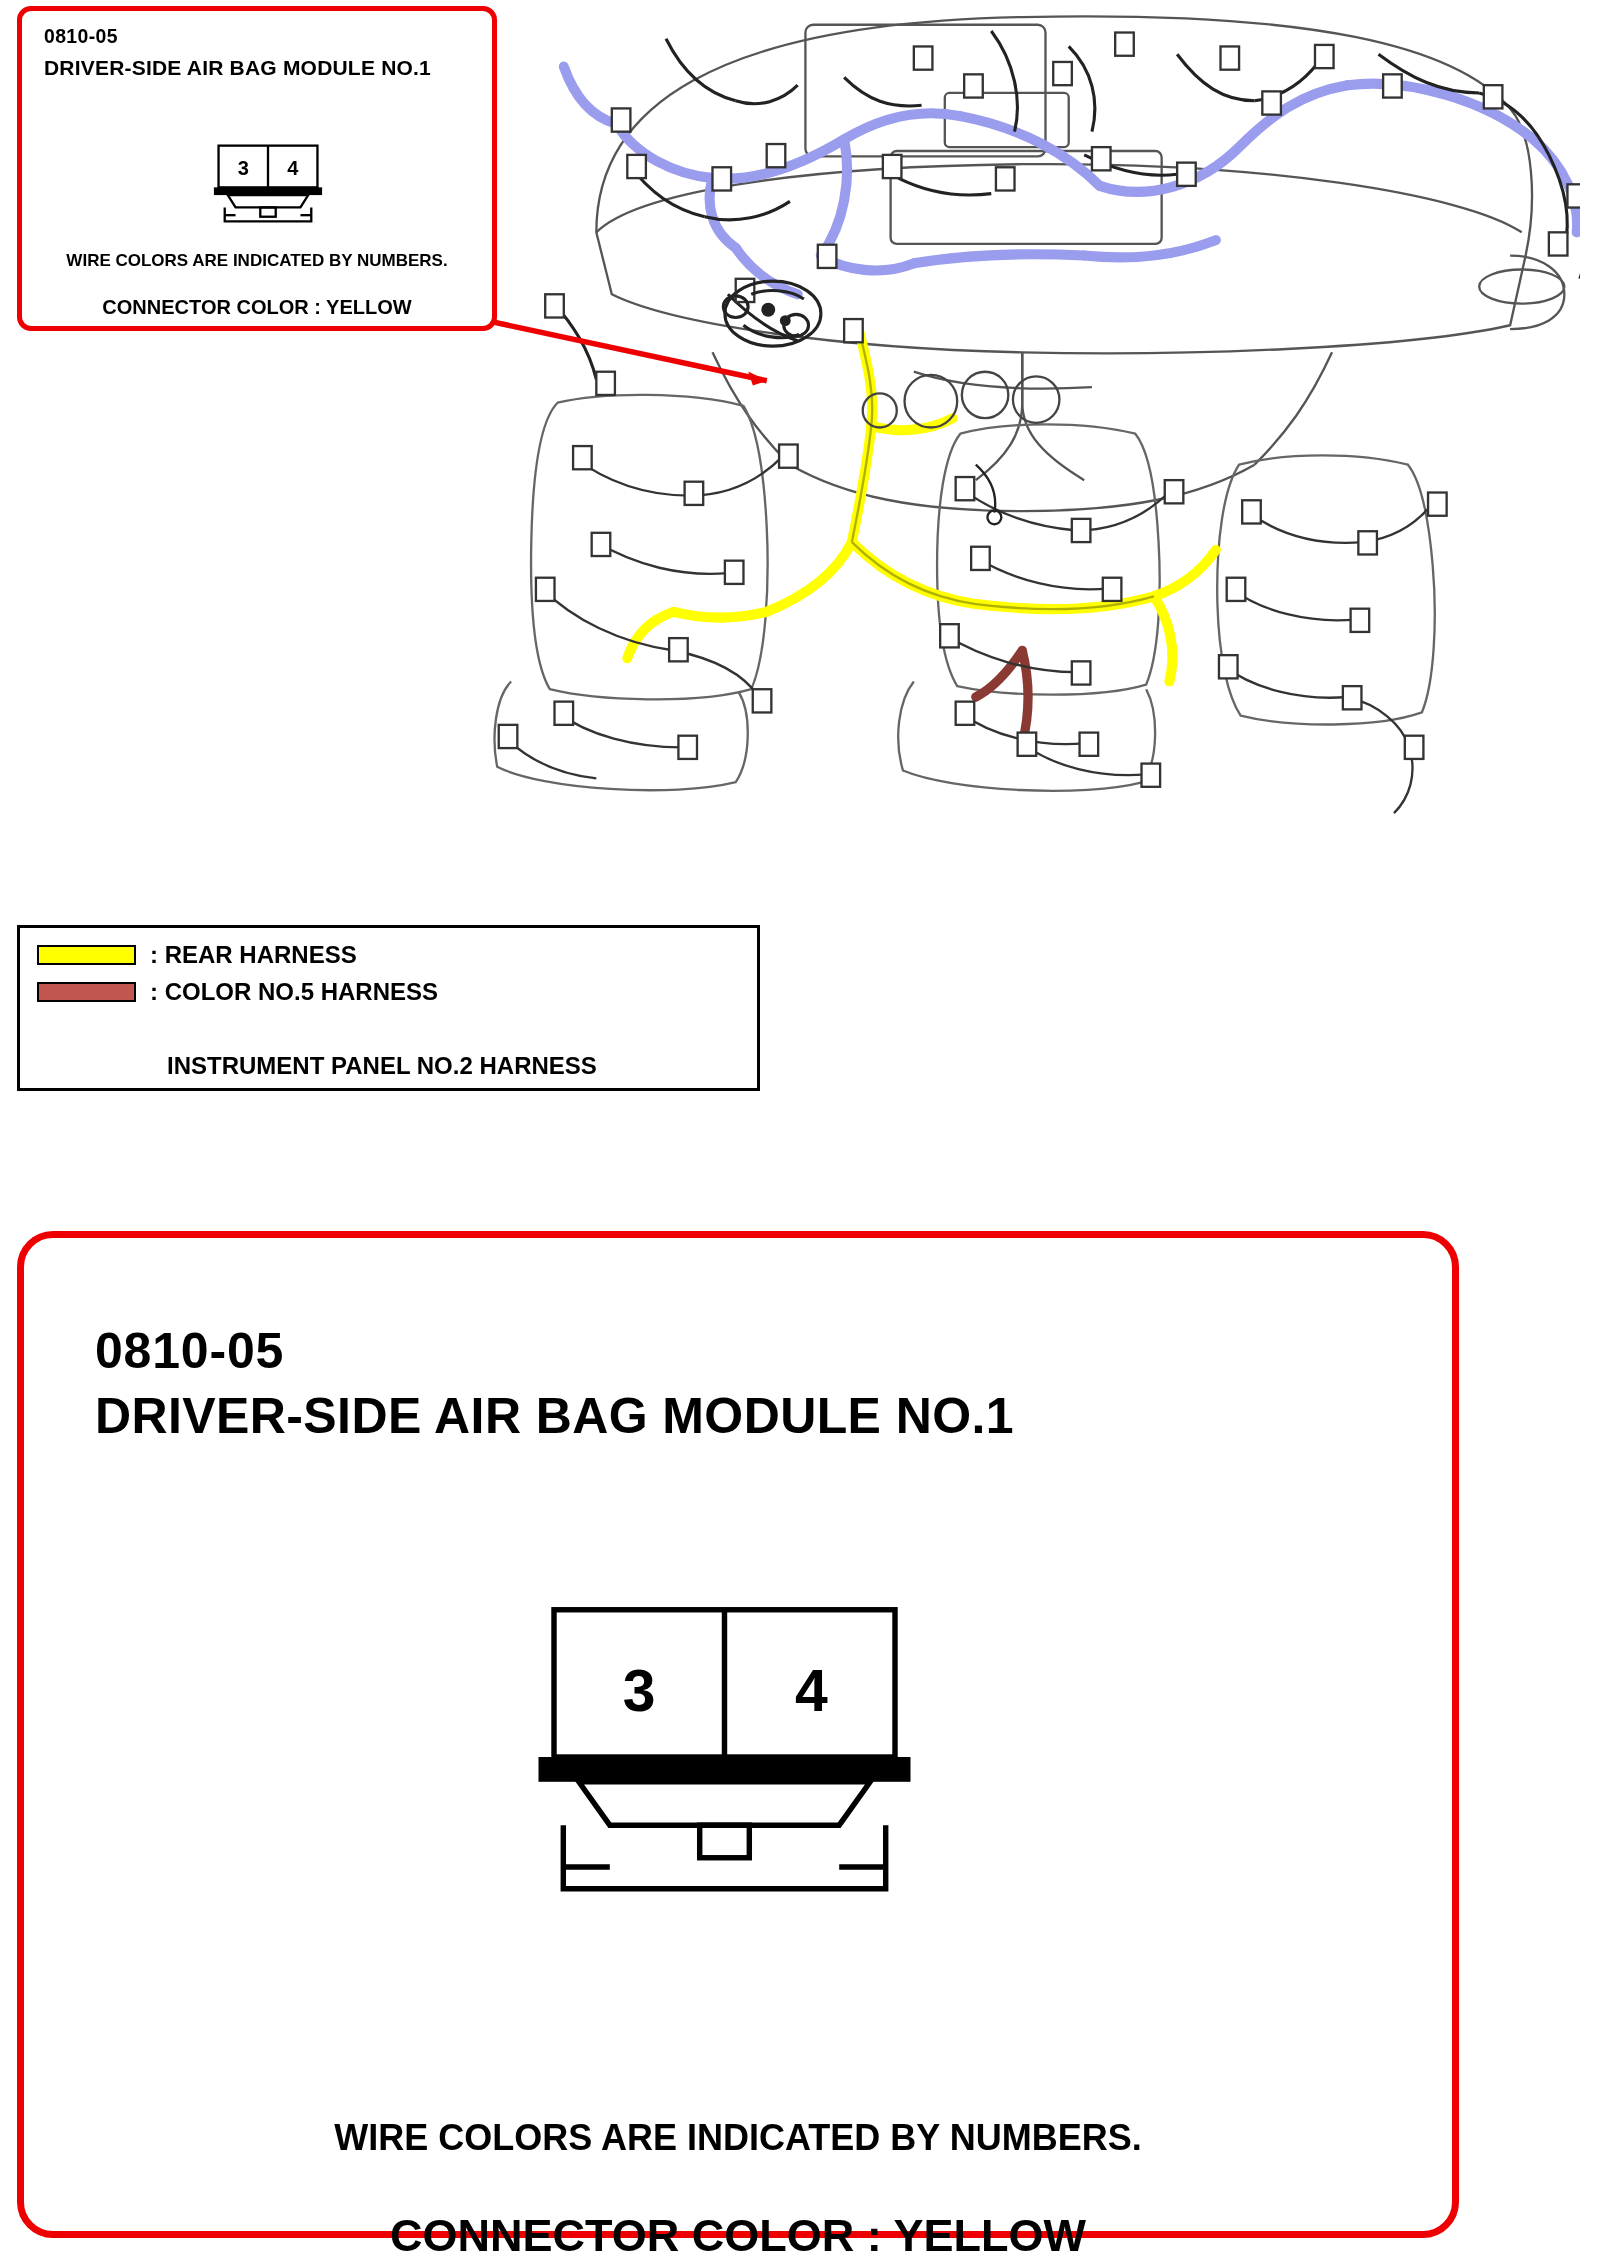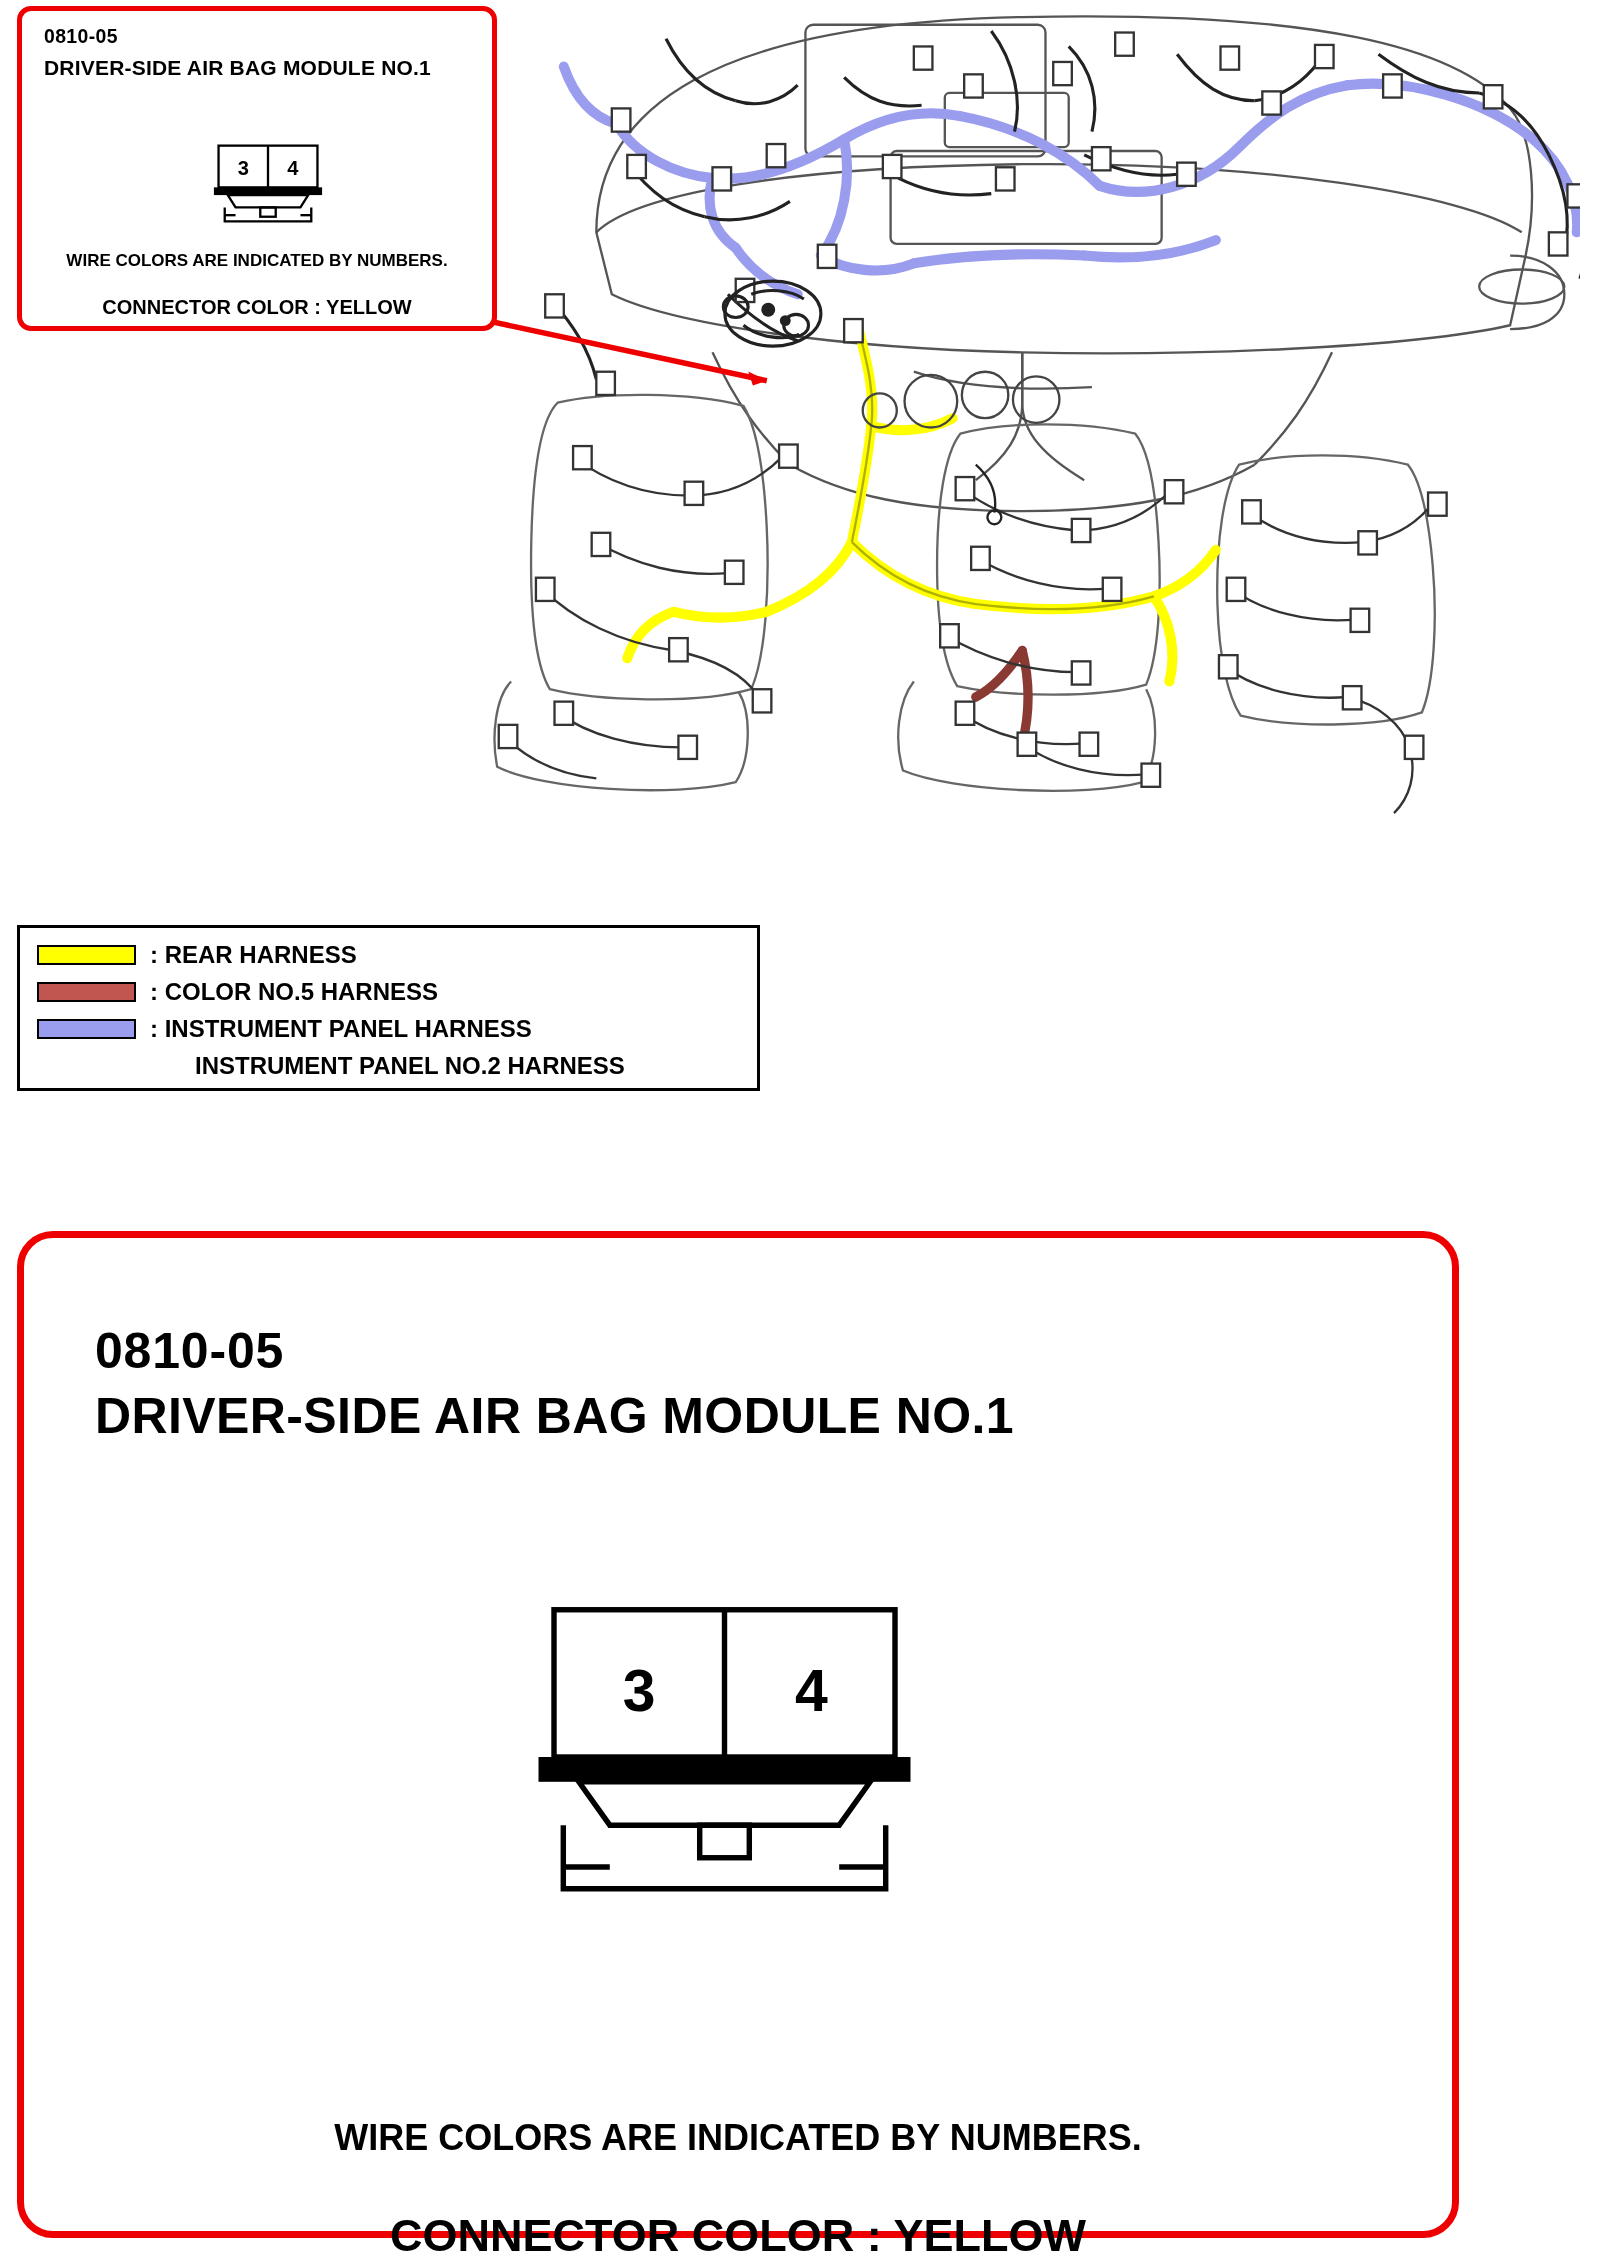--- a/index.html
+++ b/index.html
@@ -124,21 +124,20 @@
     font-size: 24px;
     font-weight: bold;
     white-space: nowrap;
   }
   .legend-sub {
     position: absolute;
     left: 147px;
     font-size: 24px;
     font-weight: bold;
     white-space: nowrap;
-    margin-left: 28px;
   }
 
   
   #detail-panel {
     position: absolute;
     left: 17px;
     top: 1231px;
     width: 1442px;
     height: 1007px;
     border: 7px solid #ee0000;
@@ -407,24 +406,20 @@
 
 <div id="legend">
   <div class="legend-row" style="top:11px;">
     <span class="legend-swatch" style="background:#ffff00;"></span>
     <span class="legend-label">: REAR HARNESS</span>
   </div>
   <div class="legend-row" style="top:48px;">
     <span class="legend-swatch" style="background:#c0564f;"></span>
     <span class="legend-label">: COLOR NO.5 HARNESS</span>
   </div>
-  <div class="legend-row" style="top:85px;">
-    <span class="legend-swatch" style="background:#9a9cee;"></span>
-    <span class="legend-label">: INSTRUMENT PANEL HARNESS</span>
-  </div>
   <div class="legend-sub" style="top:124px;">INSTRUMENT PANEL NO.2 HARNESS</div>
 </div>
 
 <div id="detail-panel">
   <div class="code-big">0810-05</div>
   <div class="title-big">DRIVER-SIDE AIR BAG MODULE NO.1</div>
 
   <svg class="conn-large" viewBox="0 0 520 400">
     <g fill="none" stroke="#000000" stroke-width="7">
       <rect x="40" y="10" width="440" height="190"></rect>

